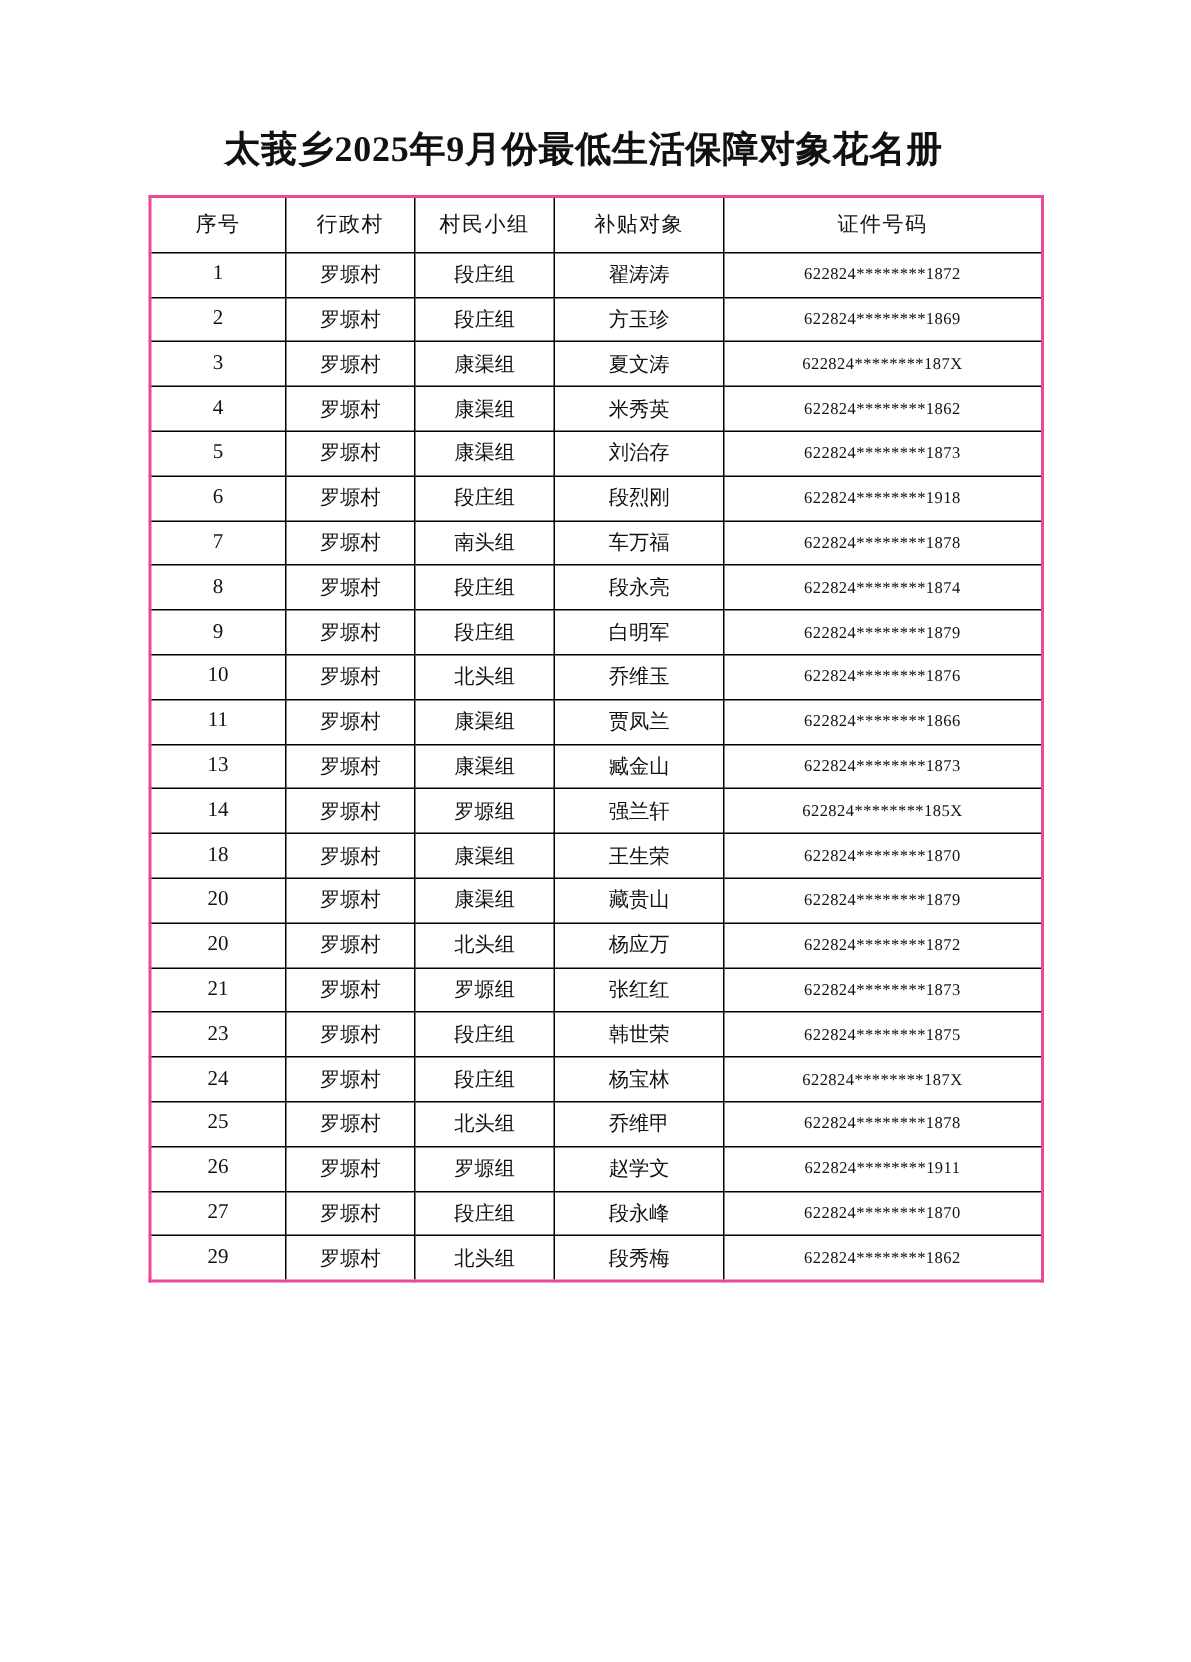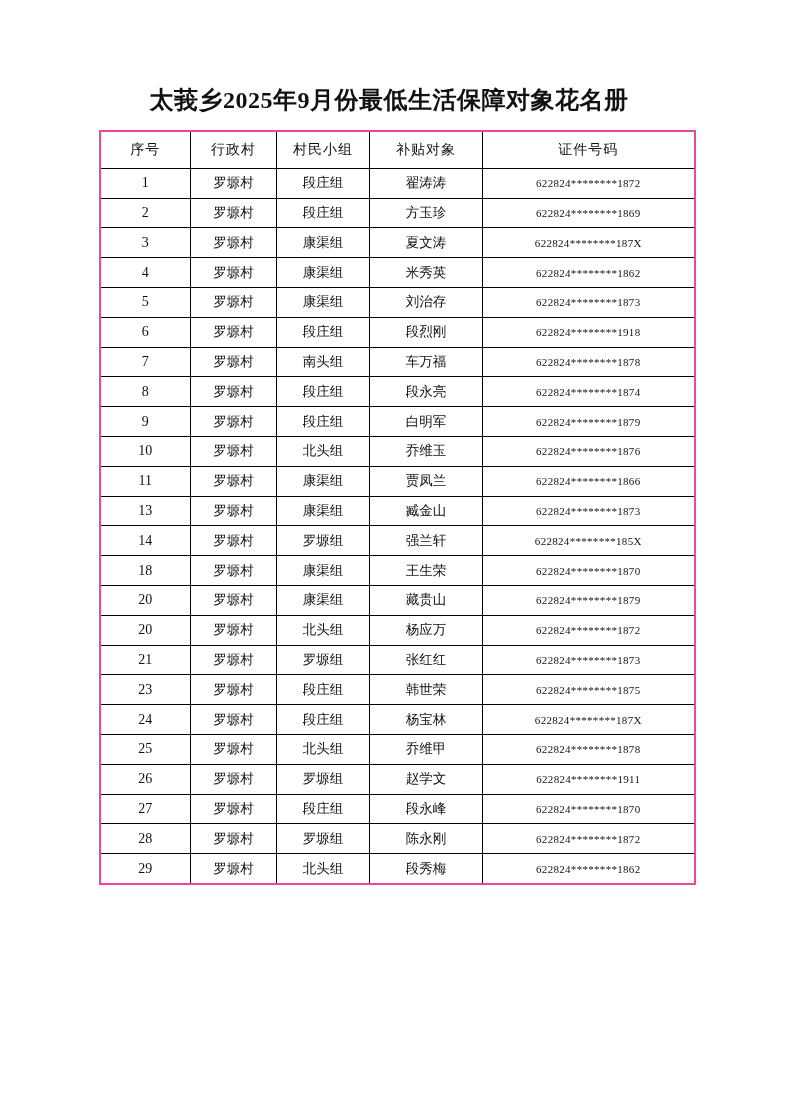--- a/index.html
+++ b/index.html
@@ -234,27 +234,20 @@
           <td class="col-id">622824********1911</td>
         </tr>
         <tr>
           <td class="col-index">27</td>
           <td class="col-village">罗塬村</td>
           <td class="col-group">段庄组</td>
           <td class="col-recipient">段永峰</td>
           <td class="col-id">622824********1870</td>
         </tr>
         <tr>
-          <td class="col-index">28</td>
-          <td class="col-village">罗塬村</td>
-          <td class="col-group">罗塬组</td>
-          <td class="col-recipient">陈永刚</td>
-          <td class="col-id">622824********1872</td>
-        </tr>
-        <tr>
           <td class="col-index">29</td>
           <td class="col-village">罗塬村</td>
           <td class="col-group">北头组</td>
           <td class="col-recipient">段秀梅</td>
           <td class="col-id">622824********1862</td>
         </tr>
       </tbody>
   </table>
 
 </div>

